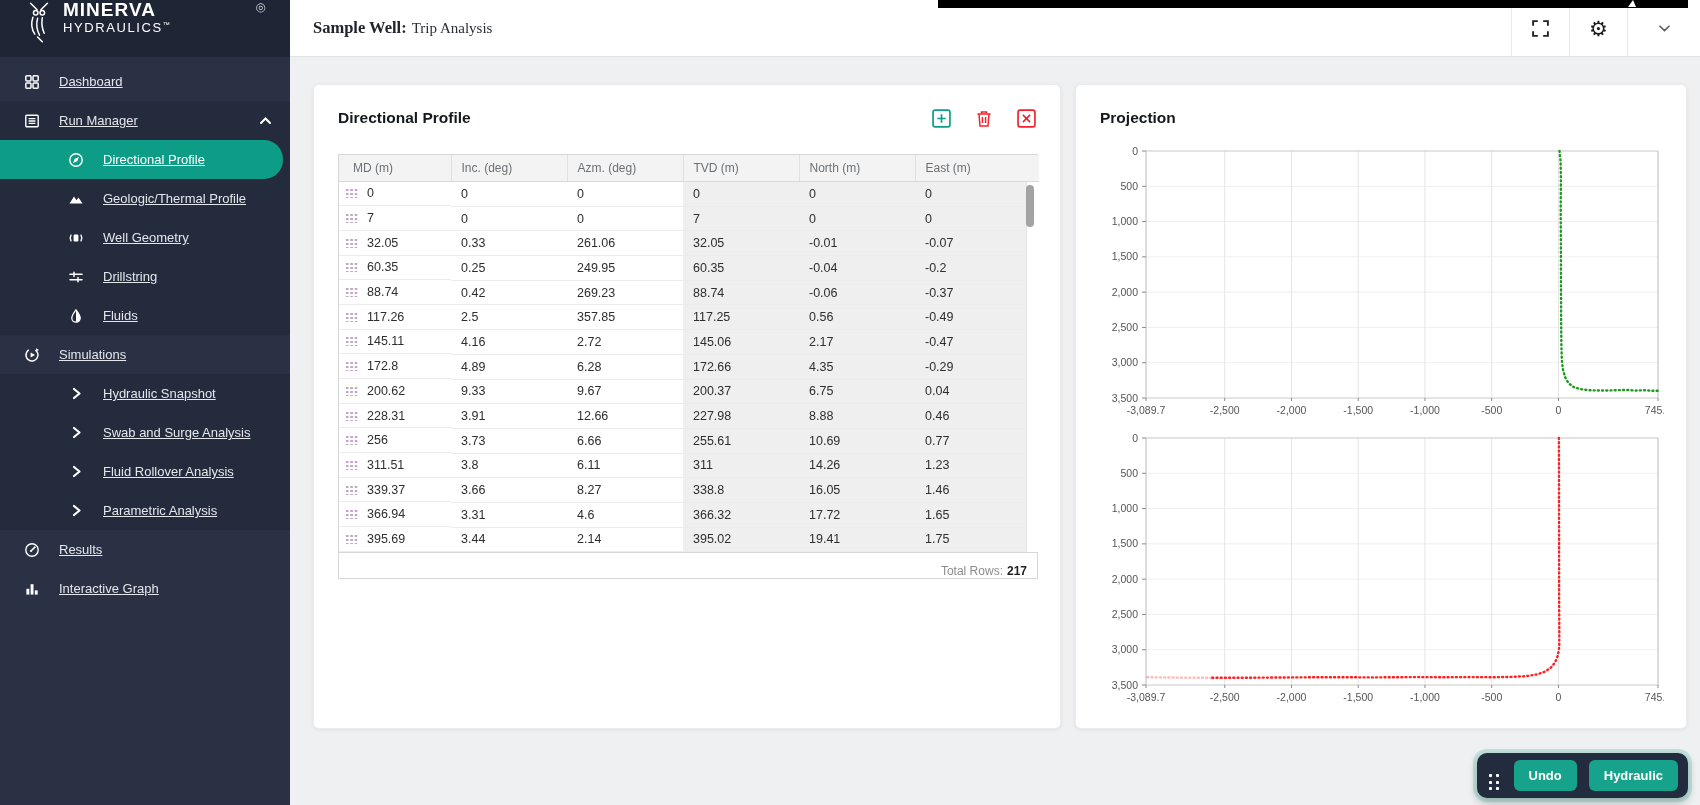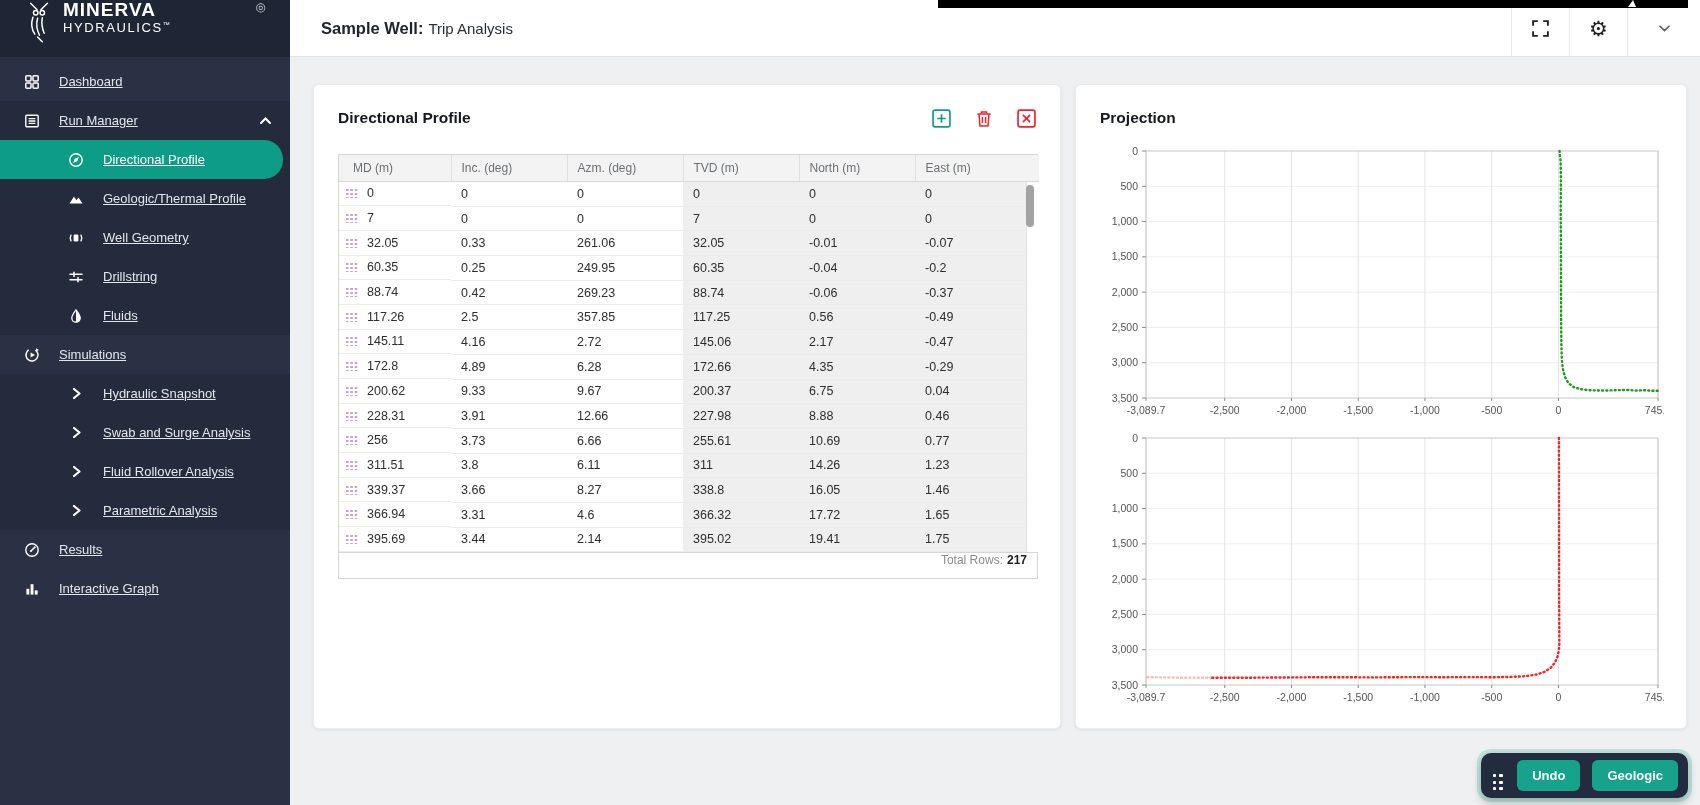--- a/index.html
+++ b/index.html
@@ -26,21 +26,21 @@
   .nav-item .lbl { margin-left:19px; white-space:nowrap; }
   .lvl0 { padding-left:24px; }
   .lvl1 { padding-left:68px; }
   .nav-group { background:#232b3d; }
   .nav-item.selected { background:#0d9c85; color:#fff; border-radius:0 19px 19px 0; margin-right:7px; }
   .chev-up { margin-left:auto; margin-right:18px; }
   .chev-right { font-size:12px; font-weight:bold; }
 
   
   .header { position:absolute; left:290px; top:0; right:0; height:57px; background:#fff; border-bottom:1px solid #e3e3e3; display:flex; align-items:center; z-index:20; }
-  .title-wrap { margin-left:31px; font-size:16px; color:#20242c; }
+  .title-wrap { margin-left:23px; font-size:16px; color:#20242c;font-family:Liberation Serif, serif; }
   .title-bold { font-weight:bold; font-size:16.5px; }
   .title-rest { font-size:15px; margin-left:5px; color:#2a2e36; }
   .hdr-actions { margin-left:auto; display:flex; height:100%; }
   .hdr-cell { height:100%; display:flex; align-items:center; justify-content:center; border-left:1px solid #e8e8e8; cursor:pointer; }
   .cell-fs { width:58px; } .cell-gear { width:58px; } .cell-chev { width:73px; }
   .gear-glyph { font-size:21px; color:#1d1d1d; line-height:1; }
 
   
   .main { position:absolute; left:290px; top:57px; right:0; bottom:0; background:#eef0f2; }
   .cards { display:flex; gap:14px; padding:27px 13px 0 23px; }
@@ -60,21 +60,21 @@
   thead th:first-child { border-left:none; padding-left:14px; }
   thead th.gut { border-left:none; padding:0; }
   tbody td { height:24.7px; font-size:12.5px; color:#2e2e2e; padding-left:10px; border-bottom:1px solid #ececec; background:#fff; }
   tbody td.first { display:flex; align-items:center; gap:9px; padding-left:6px; height:24.7px; }
   tbody td.ro { background:#efefef; }
   tbody td.gut { background:#fff; border-bottom:none; border-left:1px solid #e3e3e3; padding:0; }
   .drag-handle { width:13px; height:10px; display:inline-block;
     background-image:radial-gradient(circle, #c2a6c8 1.1px, transparent 1.3px);
     background-size:4.4px 4px; background-position:0 0; cursor:grab; }
   .scroll-thumb { position:absolute; right:3px; top:30px; width:8px; height:42px; background:#a3a3a3; border-radius:4px; cursor:pointer; }
-  .table-footer { height:26px; border-top:1px solid #d6d6d6; display:flex; align-items:flex-start; justify-content:flex-end; gap:4px; padding-right:10px; font-size:12px; color:#8c8c8c; background:#fff; }
+  .table-footer { height:26px; border-top:1px solid #d6d6d6; display:flex; align-items:flex-end; justify-content:flex-end; gap:4px; padding-right:10px; font-size:12px; color:#8c8c8c; background:#fff; }
   .table-footer b { color:#1f1f1f; }
 
   
   .chart { width:564px; height:281px; margin-top:6px; position:relative; }
   .chart:first-of-type { margin-top:16px; }
   .chart svg text { font-family:"Liberation Sans", sans-serif; }
 
   
   .float-toolbar { position:absolute; right:12px; bottom:7px; background:#232c3e; border-radius:10px; padding:7px 10px; display:flex; align-items:flex-end; gap:12px; box-shadow:0 0 0 4px rgba(82,190,170,.28), 0 4px 10px rgba(0,0,0,.3); z-index:40; }
   .tb-handle { display:grid; grid-template-columns:4px 4px; grid-auto-rows:4px; gap:2.5px; cursor:grab; padding:0 2px; }
@@ -628,16 +628,16 @@
   <div class="float-toolbar">
     <span class="tb-handle">
       <i></i>
         <i></i>
         <i></i>
         <i></i>
         <i></i>
         <i></i>
     </span>
     <button class="tb-btn">Undo</button>
-    <button class="tb-btn">Geologic</button>
+    <button class="tb-btn">Hydraulic</button>
   </div>
 
 </div>
 
 </body></html>

